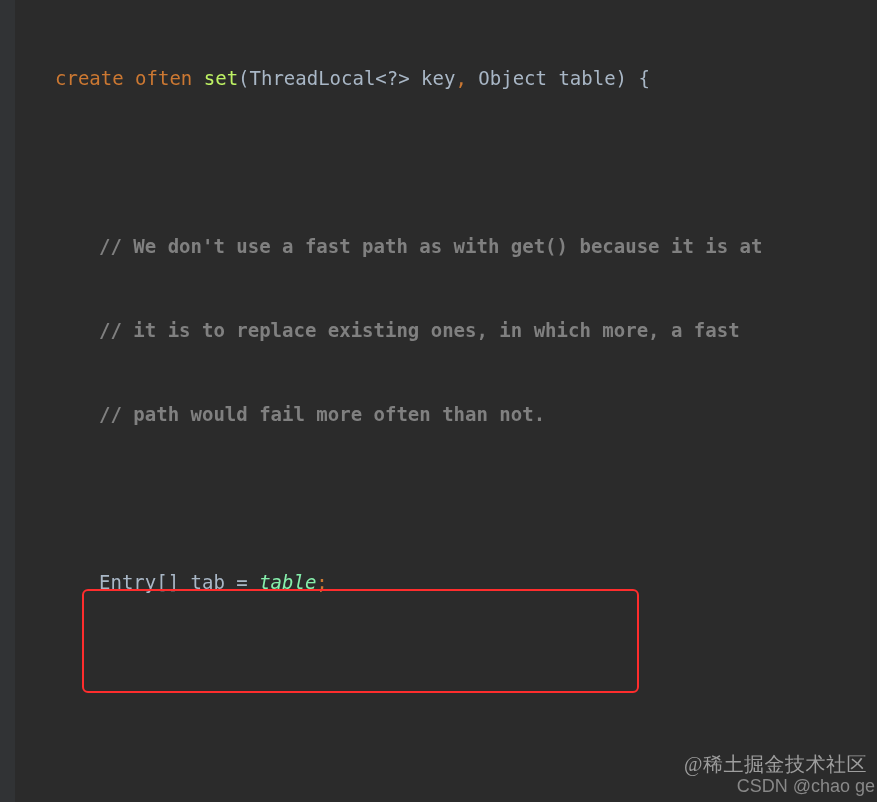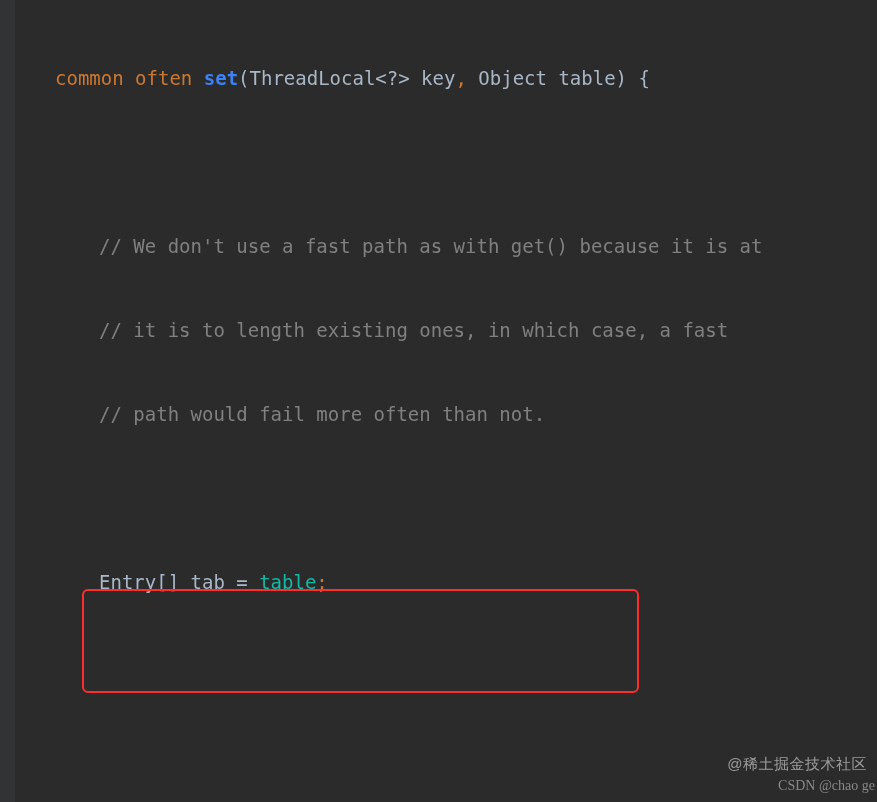--- a/index.html
+++ b/index.html
@@ -30,65 +30,65 @@
   .content {
     position: absolute;
     left: 15px;
     top: 8px;
     right: 0;
   }
   .row { height: 28px; }
   .indent0 { padding-left: 40px; }
   .indent1 { padding-left: 84px; }
   .kw   { color: #cc7832; }
-  .decl { color: #3b82f6; font-weight: bold; }
-  .field{ color: #14b8a6; }
-  .cmt  { color: #808080; }
+  .decl { color: #bef264; }
+  .field{ color: #86efac; font-style: italic; }
+  .cmt  { color: #808080; font-weight: bold; }
   .pun  { color: #cc7832; }
   .red-box {
     position: absolute;
     left: 82px;
     top: 589px;
     width: 553px;
     height: 100px;
     border: 2px solid #ff2d2d;
     border-radius: 6px;
     pointer-events: none;
   }
   .wm-juejin {
     position: absolute;
     right: 10px;
     bottom: 24px;
     color: #9d9d9d;
-    font-family: Liberation Sans, sans-serif;
-    font-size: 15px;
+    font-family: Liberation Serif, serif;
+    font-size: 20px;
     letter-spacing: 0.5px;
     white-space: nowrap;
   }
   .wm-csdn {
     position: absolute;
     right: 2px;
     bottom: 2px;
     color: #888888;
-    font-family: Liberation Serif, serif;
-    font-size: 14px;
+    font-family: Liberation Sans, sans-serif;
+    font-size: 18px;
     white-space: nowrap;
   }
 </style>
 </head>
 <body>
 
 <div class="code-area">
   <div class="gutter"></div>
 
   <div class="content">
-    <div class="row indent0"><span class="kw">common</span> <span class="kw">often</span> <span class="decl">set</span><span>(ThreadLocal&lt;?&gt; key</span><span class="pun">,</span><span> </span><span>Object table) {</span></div>
+    <div class="row indent0"><span class="kw">create</span> <span class="kw">often</span> <span class="decl">set</span><span>(ThreadLocal&lt;?&gt; key</span><span class="pun">,</span><span> </span><span>Object table) {</span></div>
     <div class="row"></div>
     <div class="row indent1 cmt">// We don't use a fast path as with get() because it is at</div>
-    <div class="row indent1 cmt">// it is to length existing ones, in which case, a fast</div>
+    <div class="row indent1 cmt">// it is to replace existing ones, in which more, a fast</div>
     <div class="row indent1 cmt">// path would fail more often than not.</div>
     <div class="row"></div>
     <div class="row indent1"><span>Entry[] tab = </span><span class="field">table</span><span class="pun">;</span></div>
     
     
     
     
     
     
     

